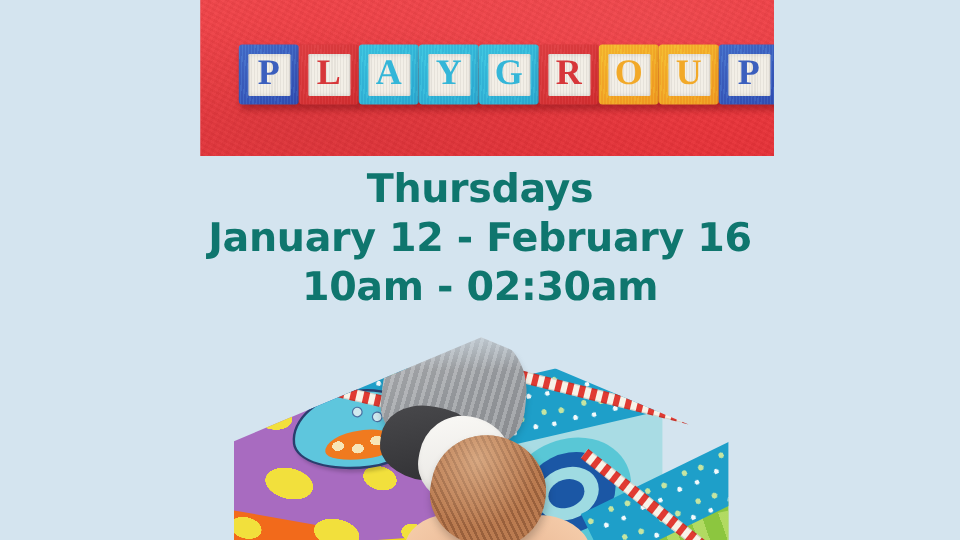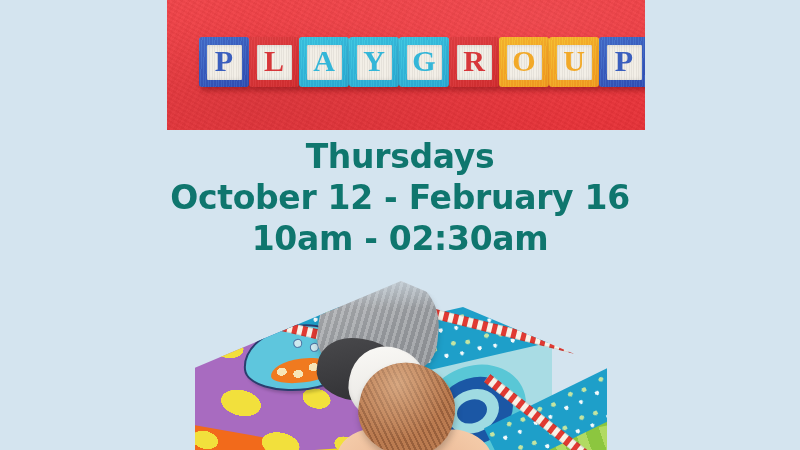--- a/index.html
+++ b/index.html
@@ -426,21 +426,21 @@
         <div class="block-face">
           <span class="block-letter ltr-blue">P</span>
         </div>
       </div>
 
     </div>
   </div>
 
   <div class="info">
     <span class="info-line">Thursdays</span>
-    <span class="info-line">October 12 - February 16</span>
+    <span class="info-line">January 12 - February 16</span>
     <span class="info-line">10am - 02:30am</span>
   </div>
 
   <div class="photo">
     <div class="photo-bg"></div>
 
     <div class="mat">
       <div class="panel p-purple"></div>
       <div class="panel p-orange"></div>
       <div class="panel p-yellow"></div>

